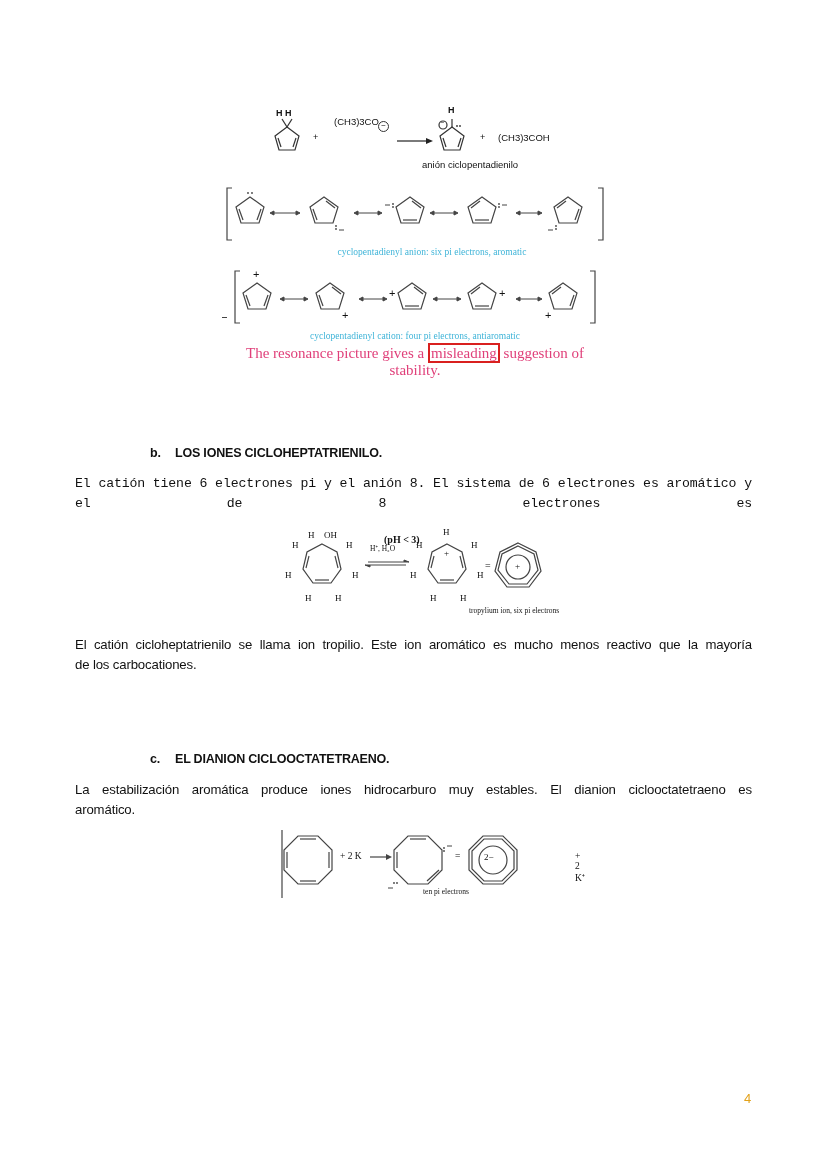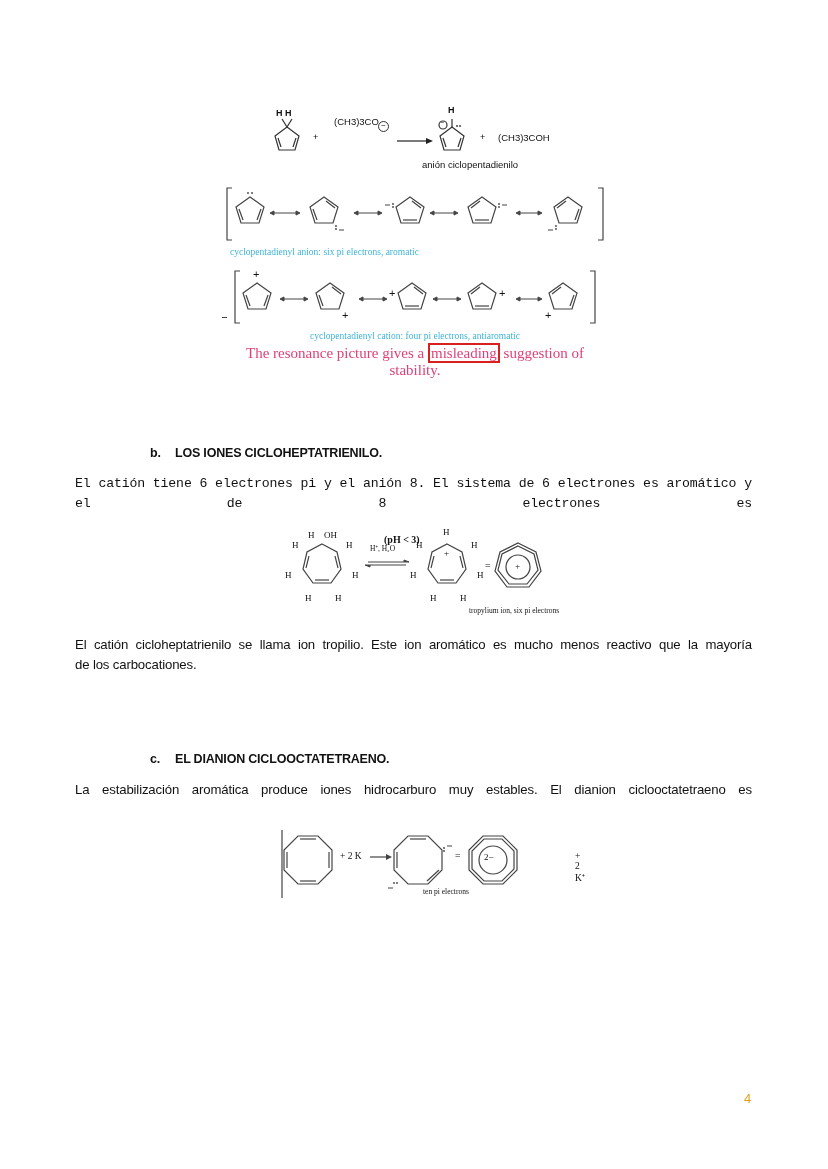--- a/index.html
+++ b/index.html
@@ -104,21 +104,21 @@
         <polygon points="134,28 130,30 134,32"></polygon>
         <polygon points="154,28 158,30 154,32"></polygon>
       <line x1="210" y1="30" x2="230" y2="30"></line>
         <polygon points="210,28 206,30 210,32"></polygon>
         <polygon points="230,28 234,30 230,32"></polygon>
       <line x1="296" y1="30" x2="314" y2="30"></line>
         <polygon points="296,28 292,30 296,32"></polygon>
         <polygon points="314,28 318,30 314,32"></polygon>
     </g>
   </svg>
-  <div class="abs serif" style="left:6px; top:64px; width:384px; text-align:left; font-size:9.5px; color:#3fb4d8;">cyclopentadienyl anion: six pi electrons, aromatic</div>
+  <div class="abs serif" style="left:16px; top:64px; width:384px; text-align:center; font-size:9.5px; color:#3fb4d8;">cyclopentadienyl anion: six pi electrons, aromatic</div>
 </div>
 
 <div class="abs fig" style="left:220px; top:265px; width:390px; height:100px;">
   <svg width="390" height="62" viewBox="0 0 390 62">
     <g stroke="#444" stroke-width="1.2" fill="none">
       <polyline points="20,6 15,6 15,58 20,58"></polyline>
       <polyline points="370,6 375,6 375,58 370,58"></polyline>
       <polygon points="37,18 51,28 46,44 28,44 23,28"></polygon>
       <line x1="26" y1="30" x2="30" y2="41"></line>
         <line x1="48" y1="30" x2="44" y2="41"></line>
@@ -225,20 +225,21 @@
   <div style="text-align:justify; text-align-last:justify;">El catión cicloheptatrienilo se llama ion tropilio. Este ion aromático es mucho menos reactivo que la mayoría</div>
   <div class="last">de los carbocationes.</div>
 </div>
 
 <div class="abs heading" style="left:150px; top:752px;">
   <span class="num">c.</span><span>EL DIANION CICLOOCTATETRAENO.</span>
 </div>
 
 <div class="abs para" style="left:75px; top:780px;">
   <div style="text-align:justify; text-align-last:justify;">La estabilización aromática produce iones hidrocarburo muy estables. El dianion ciclooctatetraeno es</div>
+  <div class="last">aromático.</div>
 </div>
 
 <div class="abs fig" style="left:280px; top:830px; width:290px; height:72px;">
   <svg width="290" height="72" viewBox="0 0 290 72">
     <g stroke="#444" stroke-width="1.2" fill="none">
       <line x1="2" y1="0" x2="2" y2="68"></line>
 
       <polygon points="18,6 38,6 52,20 52,40 38,54 18,54 4,40 4,20"></polygon>
       <line x1="20" y1="9" x2="36" y2="9"></line>
         <line x1="49" y1="22" x2="49" y2="38"></line>

